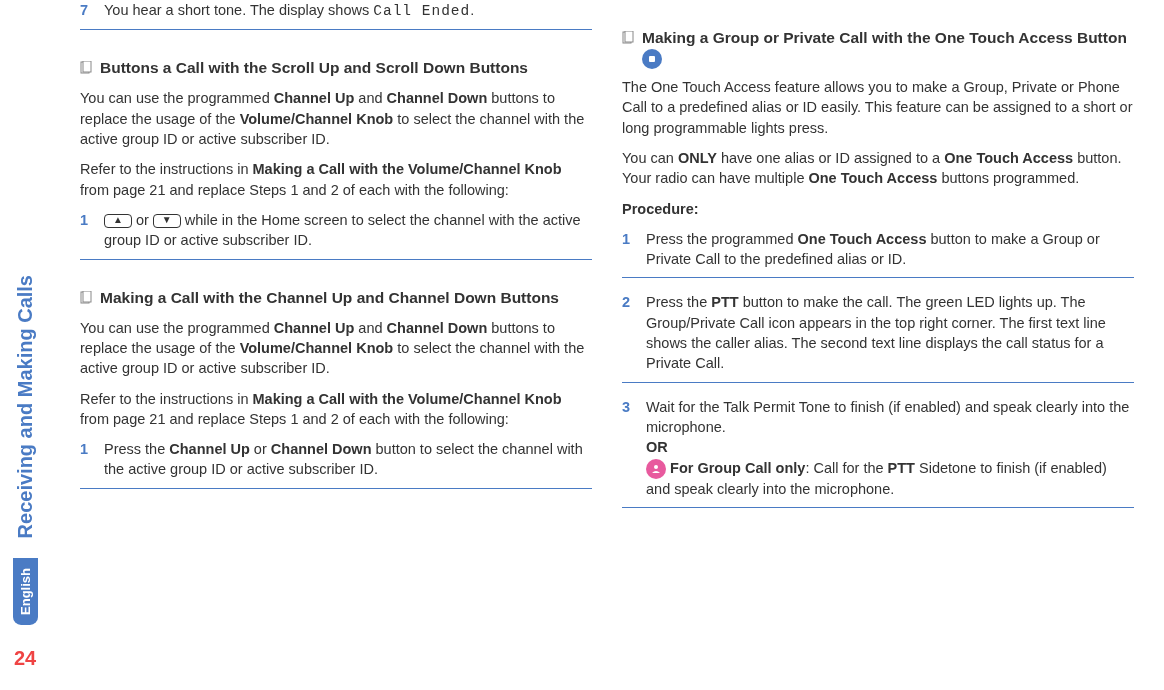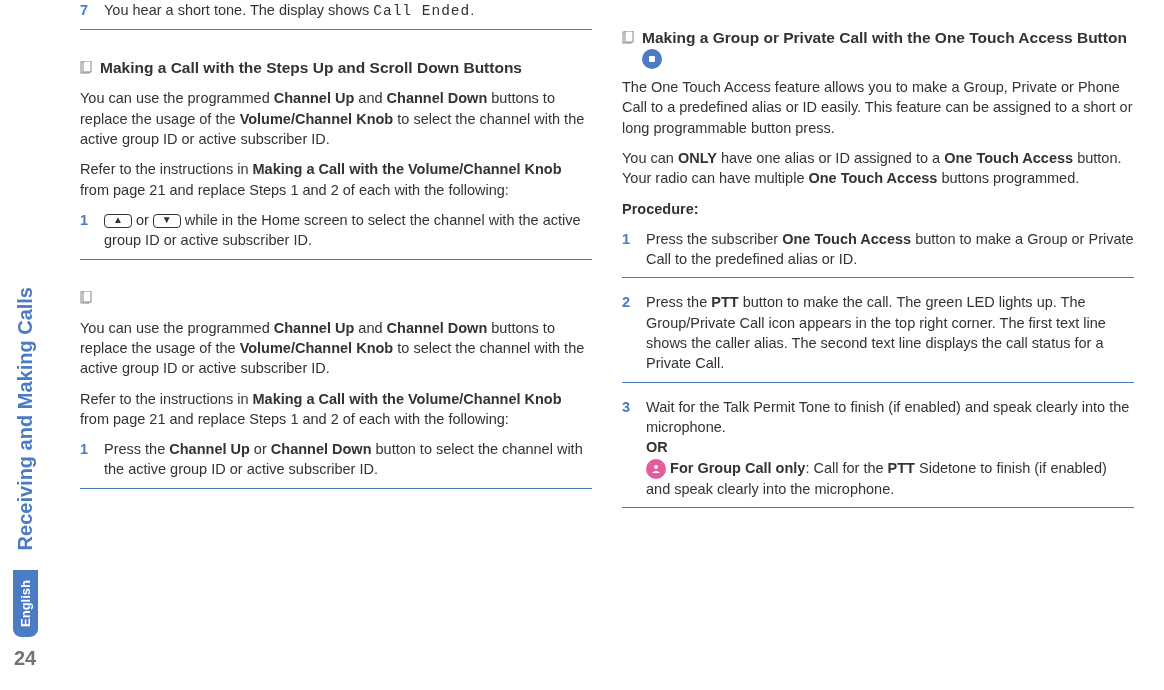--- a/index.html
+++ b/index.html
@@ -36,23 +36,24 @@
       transform: rotate(180deg);
       background: #4a7bc4;
       color: #fff;
       font-size: 13px;
       font-weight: bold;
       padding: 10px 5px;
       border-radius: 8px 8px 0 0;
       margin-bottom: 10px;
     }
     .page-num {
-      color: #737373;
+      color: #ef4444;
       font-weight: bold;
       font-size: 20px;
+      margin-top: 12px;
     }
     .content {
       flex: 1;
       display: flex;
       padding: 0 15px 10px;
     }
     .column {
       flex: 1;
       padding: 0 15px;
     }
@@ -156,21 +157,21 @@
 
     <hr class="divider">
 
     <div class="heading">
       <span class="heading-icon">
         <svg width="12" height="14" viewBox="0 0 12 14">
             <rect x="1" y="1" width="8" height="11" fill="none" stroke="#888" stroke-width="1"></rect>
             <rect x="3" y="0" width="8" height="11" fill="#fff" stroke="#888" stroke-width="1"></rect>
           </svg>
       </span>
-      <span>Making a Call with the Steps Up and Scroll Down Buttons</span>
+      <span>Buttons a Call with the Scroll Up and Scroll Down Buttons</span>
     </div>
 
     <p class="para">
       <span>You can use the programmed </span><span class="bold">Channel Up</span><span> and </span><span class="bold">Channel Down</span><span> buttons to replace the usage of the </span><span class="bold">Volume/Channel Knob</span><span> to select the channel with the active group ID or active subscriber ID.</span>
     </p>
 
     <p class="para">
       <span>Refer to the instructions in </span><span class="bold-italic">Making a Call with the Volume/Channel Knob</span><span> from page 21 and replace Steps 1 and 2 of each with the following:</span>
     </p>
 
@@ -183,20 +184,21 @@
 
     <hr class="divider">
 
     <div class="heading">
       <span class="heading-icon">
         <svg width="12" height="14" viewBox="0 0 12 14">
             <rect x="1" y="1" width="8" height="11" fill="none" stroke="#888" stroke-width="1"></rect>
             <rect x="3" y="0" width="8" height="11" fill="#fff" stroke="#888" stroke-width="1"></rect>
           </svg>
       </span>
+      <span>Making a Call with the Channel Up and Channel Down Buttons</span>
     </div>
 
     <p class="para">
       <span>You can use the programmed </span><span class="bold">Channel Up</span><span> and </span><span class="bold">Channel Down</span><span> buttons to replace the usage of the </span><span class="bold">Volume/Channel Knob</span><span> to select the channel with the active group ID or active subscriber ID.</span>
     </p>
 
     <p class="para">
       <span>Refer to the instructions in </span><span class="bold-italic">Making a Call with the Volume/Channel Knob</span><span> from page 21 and replace Steps 1 and 2 of each with the following:</span>
     </p>
 
@@ -222,32 +224,32 @@
       <span>
         <span>Making a Group or Private Call with the One Touch Access Button </span>
         <span class="circle-icon circle-icon-blue">
           <svg width="12" height="12" viewBox="0 0 12 12">
               <rect x="3" y="3" width="6" height="6" rx="1" fill="#fff"></rect>
             </svg>
         </span>
       </span>
     </div>
 
-    <p class="para">The One Touch Access feature allows you to make a Group, Private or Phone Call to a predefined alias or ID easily. This feature can be assigned to a short or long programmable button press.</p>
+    <p class="para">The One Touch Access feature allows you to make a Group, Private or Phone Call to a predefined alias or ID easily. This feature can be assigned to a short or long programmable lights press.</p>
 
     <p class="para">
       <span>You can </span><span class="bold">ONLY</span><span> have one alias or ID assigned to a </span><span class="bold">One Touch Access</span><span> button. Your radio can have multiple </span><span class="bold">One Touch Access</span><span> buttons programmed.</span>
     </p>
 
     <p class="para bold">Procedure:</p>
 
     <div class="step">
       <div class="step-num">1</div>
       <div class="step-body">
-        <span>Press the subscriber </span><span class="bold">One Touch Access</span><span> button to make a Group or Private Call to the predefined alias or ID.</span>
+        <span>Press the programmed </span><span class="bold">One Touch Access</span><span> button to make a Group or Private Call to the predefined alias or ID.</span>
       </div>
     </div>
 
     <hr class="divider">
 
     <div class="step">
       <div class="step-num">2</div>
       <div class="step-body">
         <span>Press the </span><span class="bold">PTT</span><span> button to make the call. The green LED lights up. The Group/Private Call icon appears in the top right corner. The first text line shows the caller alias. The second text line displays the call status for a Private Call.</span>
       </div>

